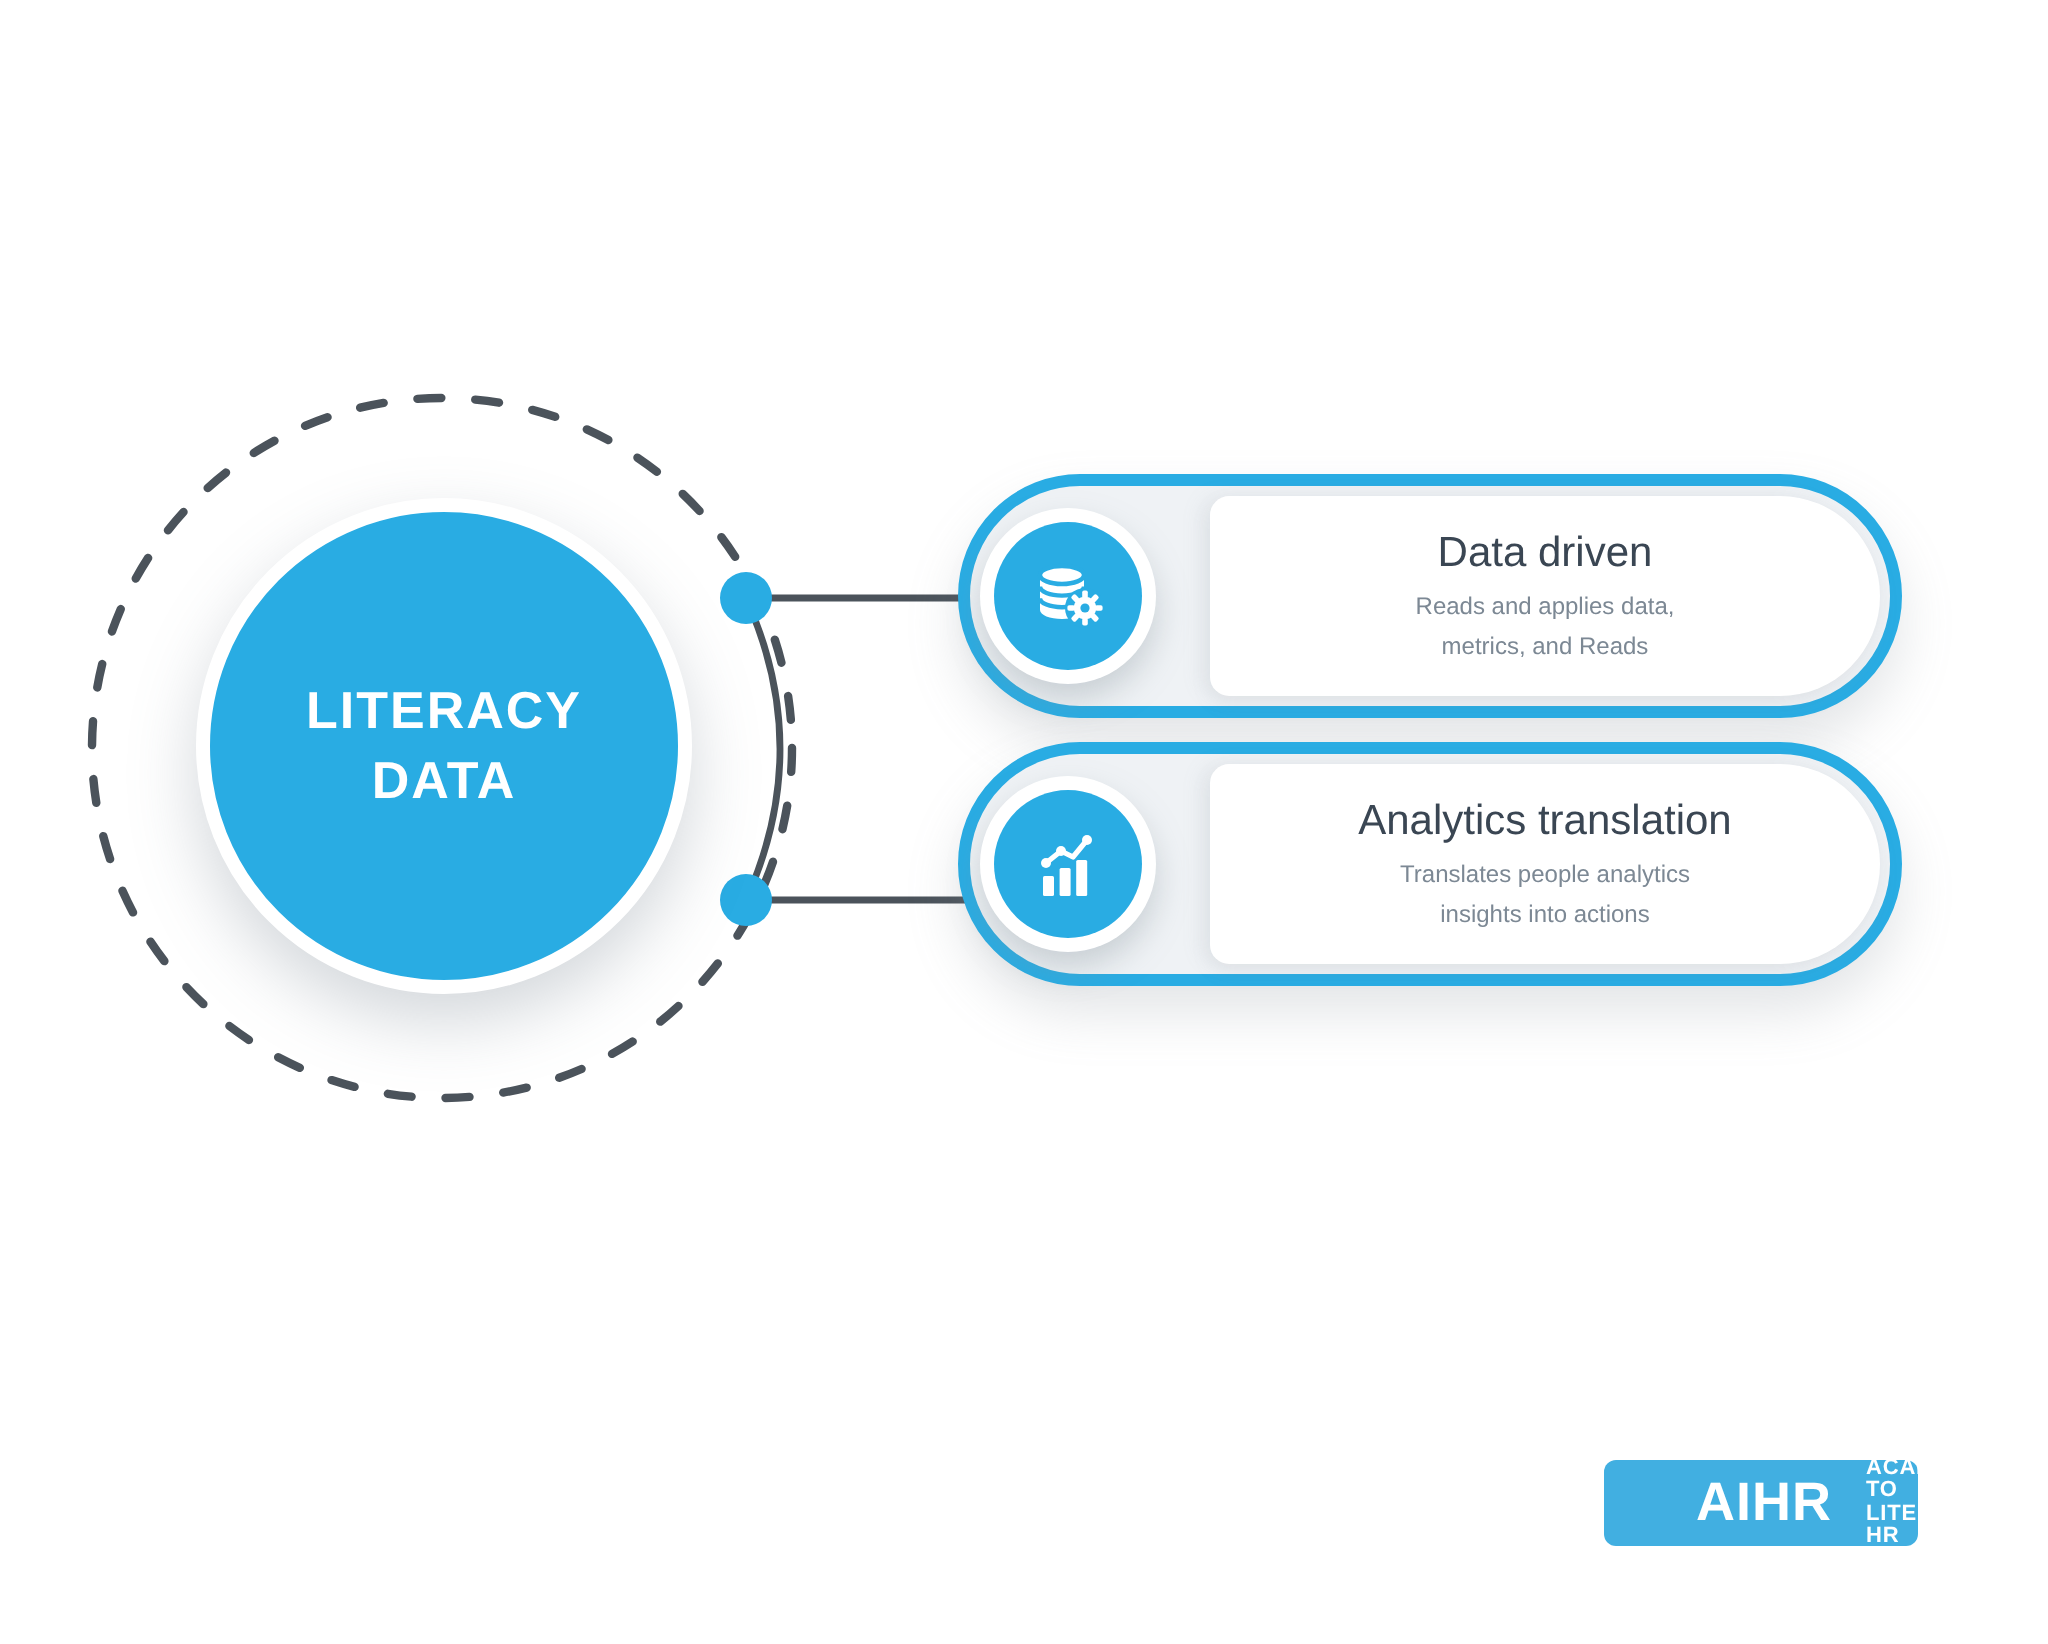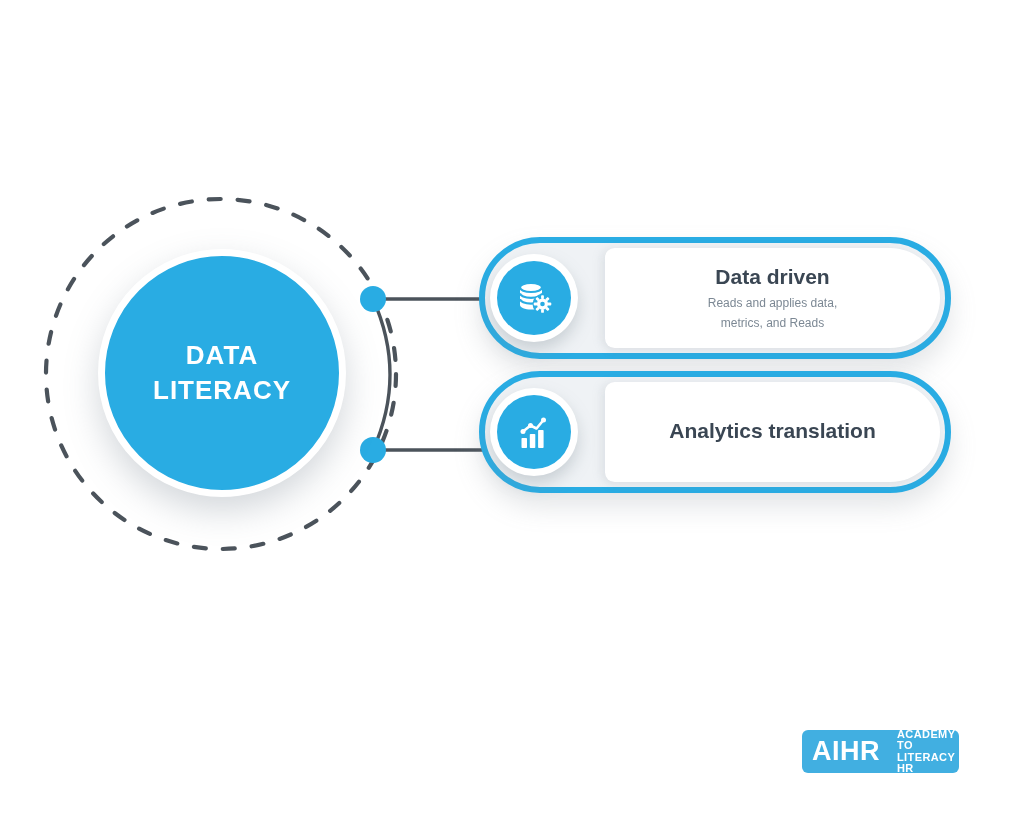--- a/index.html
+++ b/index.html
@@ -75,21 +75,21 @@
     background:#ffffff;
     border-radius:10px 52px 52px 10px;
     box-shadow:-5px 0 10px rgba(140,150,160,0.10), 0 4px 10px rgba(140,150,160,0.10);
     display:flex;flex-direction:column;
     align-items:center;justify-content:center;
     text-align:center;
   }
   .card-title{
     color:var(--dark);
     font-size:21px;
-    font-weight:bold;
+    font-weight:normal;
     line-height:26px;
     margin-bottom:3px;
   }
   .card-desc{
     color:var(--muted);
     font-size:12px;
     line-height:20px;
   }
   .card-desc span{display:block;}
   
@@ -101,20 +101,21 @@
     border-radius:6px;
     display:flex;align-items:center;
     padding:0 10px;
   }
   .logo-brand{
     color:#ffffff;
     font-size:27px;
     font-weight:bold;
     letter-spacing:0.5px;
     line-height:1;
+    margin-left:36px;
   }
   .logo-divider{
     width:2px;height:27px;
     background:#ffffff;
     margin:0 8px 0 9px;
   }
   .logo-tagline{
     color:#ffffff;
     font-size:11px;
     font-weight:bold;
@@ -133,22 +134,22 @@
     <circle cx="221" cy="374" r="175" fill="none" style="stroke:var(--connector)" stroke-width="4.2" stroke-dasharray="12 17" stroke-linecap="round"></circle>
     <path d="M373 299 Q407 374.5 373 450" fill="none" style="stroke:var(--connector)" stroke-width="3.4"></path>
     <line x1="373" y1="299" x2="500" y2="299" style="stroke:var(--connector)" stroke-width="3.4"></line>
     <line x1="373" y1="450" x2="500" y2="450" style="stroke:var(--connector)" stroke-width="3.4"></line>
     <circle cx="373" cy="299" r="13" style="fill:var(--accent)"></circle>
     <circle cx="373" cy="450" r="13" style="fill:var(--accent)"></circle>
   </svg>
 
   <div class="main-circle">
     <div class="main-circle-text">
+      <span>LITERACY</span>
       <span>DATA</span>
-      <span>LITERACY</span>
     </div>
   </div>
 
   <div class="card card-1">
     <div class="icon-ring">
       <div class="icon-circle">
         <svg width="44" height="44" viewBox="0 0 44 44">
           <path fill="#ffffff" d="M8 11.5 C8 9 12.9 7 19 7 s11 2 11 4.5 V29 c0 2.5 -4.9 4.5 -11 4.5 S8 31.5 8 29 Z"></path>
           <ellipse cx="19" cy="11.5" rx="11" ry="4.5" fill="#ffffff" style="stroke:var(--accent)" stroke-width="2.2"></ellipse>
           <path d="M8 17.3 a11 4.5 0 0 0 22 0" fill="none" style="stroke:var(--accent)" stroke-width="2.2"></path>
@@ -189,20 +190,24 @@
             <circle cx="11" cy="21.5" r="2.5"></circle>
             <circle cx="18.5" cy="15.5" r="2.5"></circle>
             <circle cx="31.5" cy="10" r="2.5"></circle>
           </g>
           <polyline points="11,21.5 18.5,15.5 24.5,18.5 31.5,10" fill="none" stroke="#ffffff" stroke-width="2.6" stroke-linecap="round" stroke-linejoin="round"></polyline>
         </svg>
       </div>
     </div>
     <div class="card-panel">
       <div class="card-title">Analytics translation</div>
+      <div class="card-desc">
+        <span>Translates people analytics</span>
+        <span>insights into actions</span>
+      </div>
     </div>
   </div>
 
   <div class="logo">
     <span class="logo-brand">AIHR</span>
     <span class="logo-divider"></span>
     <span class="logo-tagline">
       <span>ACADEMY TO</span>
       <span>LITERACY HR</span>
     </span>

